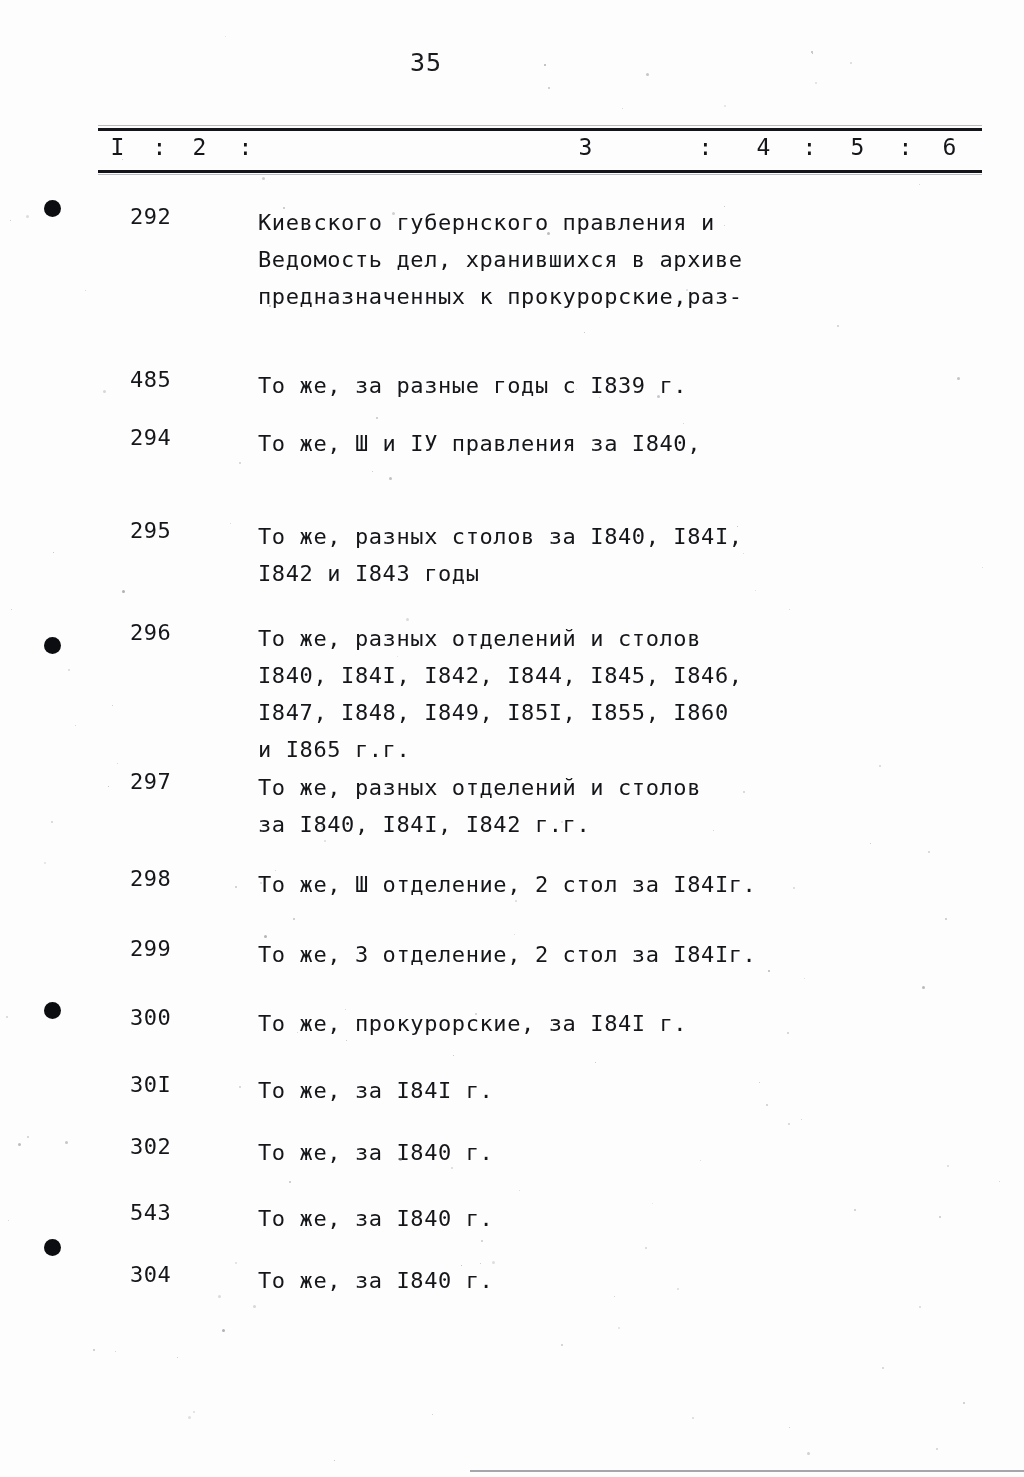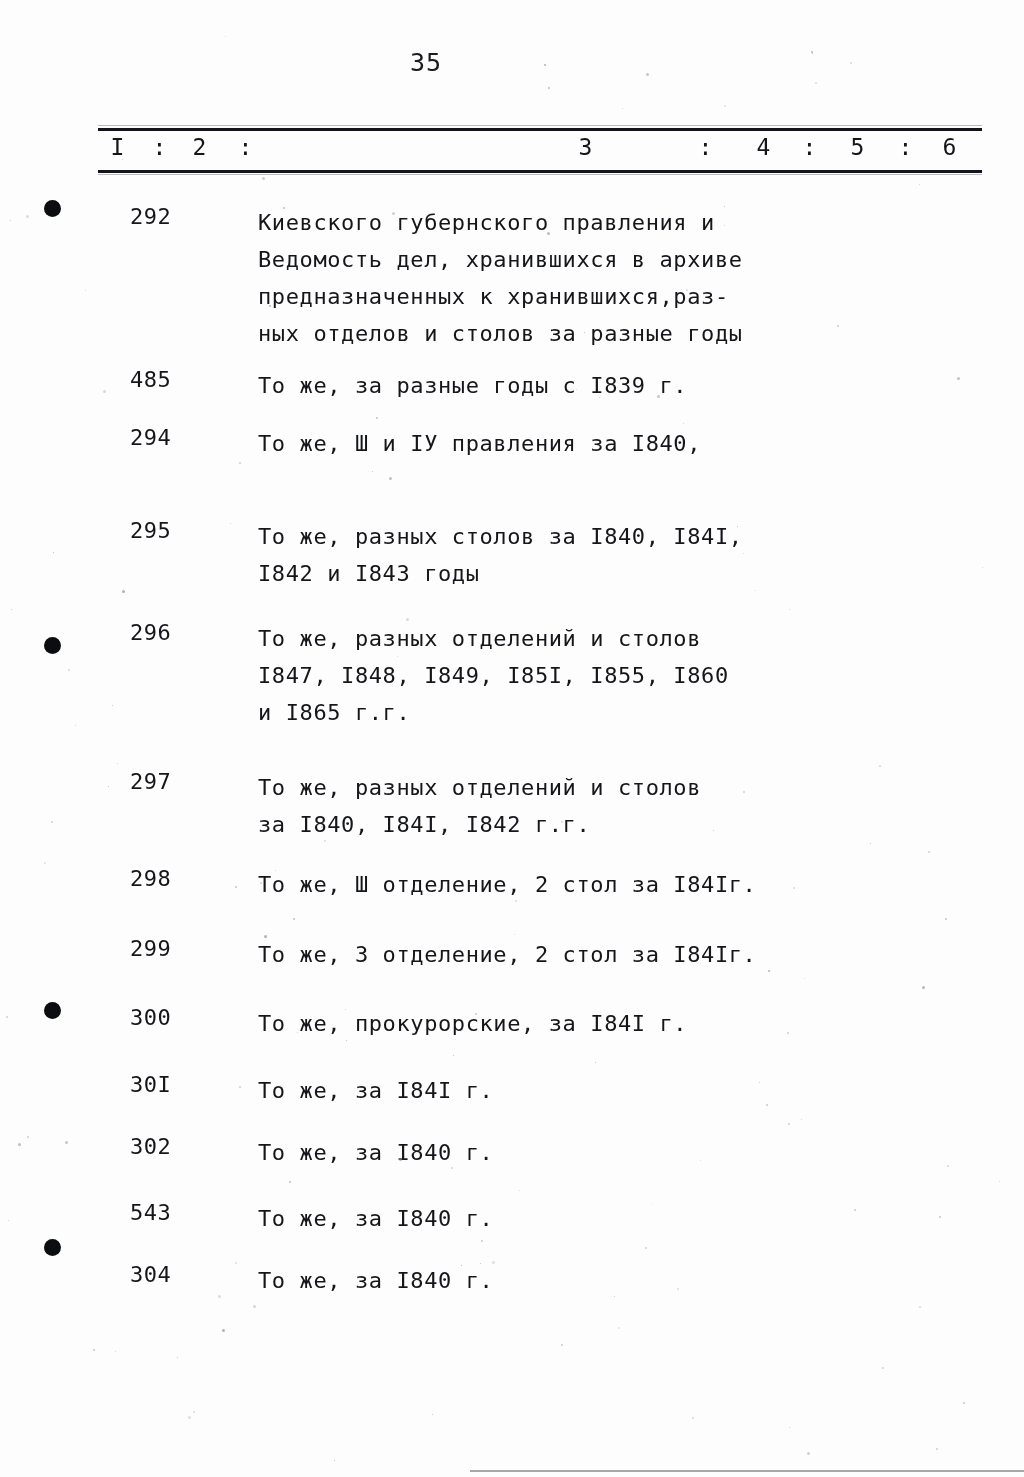--- a/index.html
+++ b/index.html
@@ -155,22 +155,21 @@
   <div class="bullet" style="top:637px;"></div>
   <div class="bullet" style="top:1002px;"></div>
   <div class="bullet" style="top:1239px;"></div>
 
   <div id="entries-root">
       <div class="entry" style="top: 204px;">
         <div class="idnum">292</div>
         <div class="body">
           <div class="ln">Киевского губернского правления и</div>
           <div class="ln">Ведомость дел, хранившихся в архиве</div>
-          <div class="ln">предназначенных к хранившихся,раз-</div>
-          <div class="ln">ных отделов и столов за разные годы</div>
+          <div class="ln">предназначенных к прокурорские,раз-</div>
         </div>
       </div>
       <div class="entry" style="top: 367px;">
         <div class="idnum">485</div>
         <div class="body">
           <div class="ln">То же, за разные годы с I839 г.</div>
         </div>
       </div>
       <div class="entry" style="top: 425px;">
         <div class="idnum">294</div>
@@ -182,20 +181,21 @@
         <div class="idnum">295</div>
         <div class="body">
           <div class="ln">То же, разных столов за I840, I84I,</div>
           <div class="ln">I842 и I843 годы</div>
         </div>
       </div>
       <div class="entry" style="top: 620px;">
         <div class="idnum">296</div>
         <div class="body">
           <div class="ln">То же, разных отделений и столов</div>
+          <div class="ln">I840, I84I, I842, I844, I845, I846,</div>
           <div class="ln">I847, I848, I849, I85I, I855, I860</div>
           <div class="ln">и I865 г.г.</div>
         </div>
       </div>
       <div class="entry" style="top: 769px;">
         <div class="idnum">297</div>
         <div class="body">
           <div class="ln">То же, разных отделений и столов</div>
           <div class="ln">за I840, I84I, I842 г.г.</div>
         </div>

